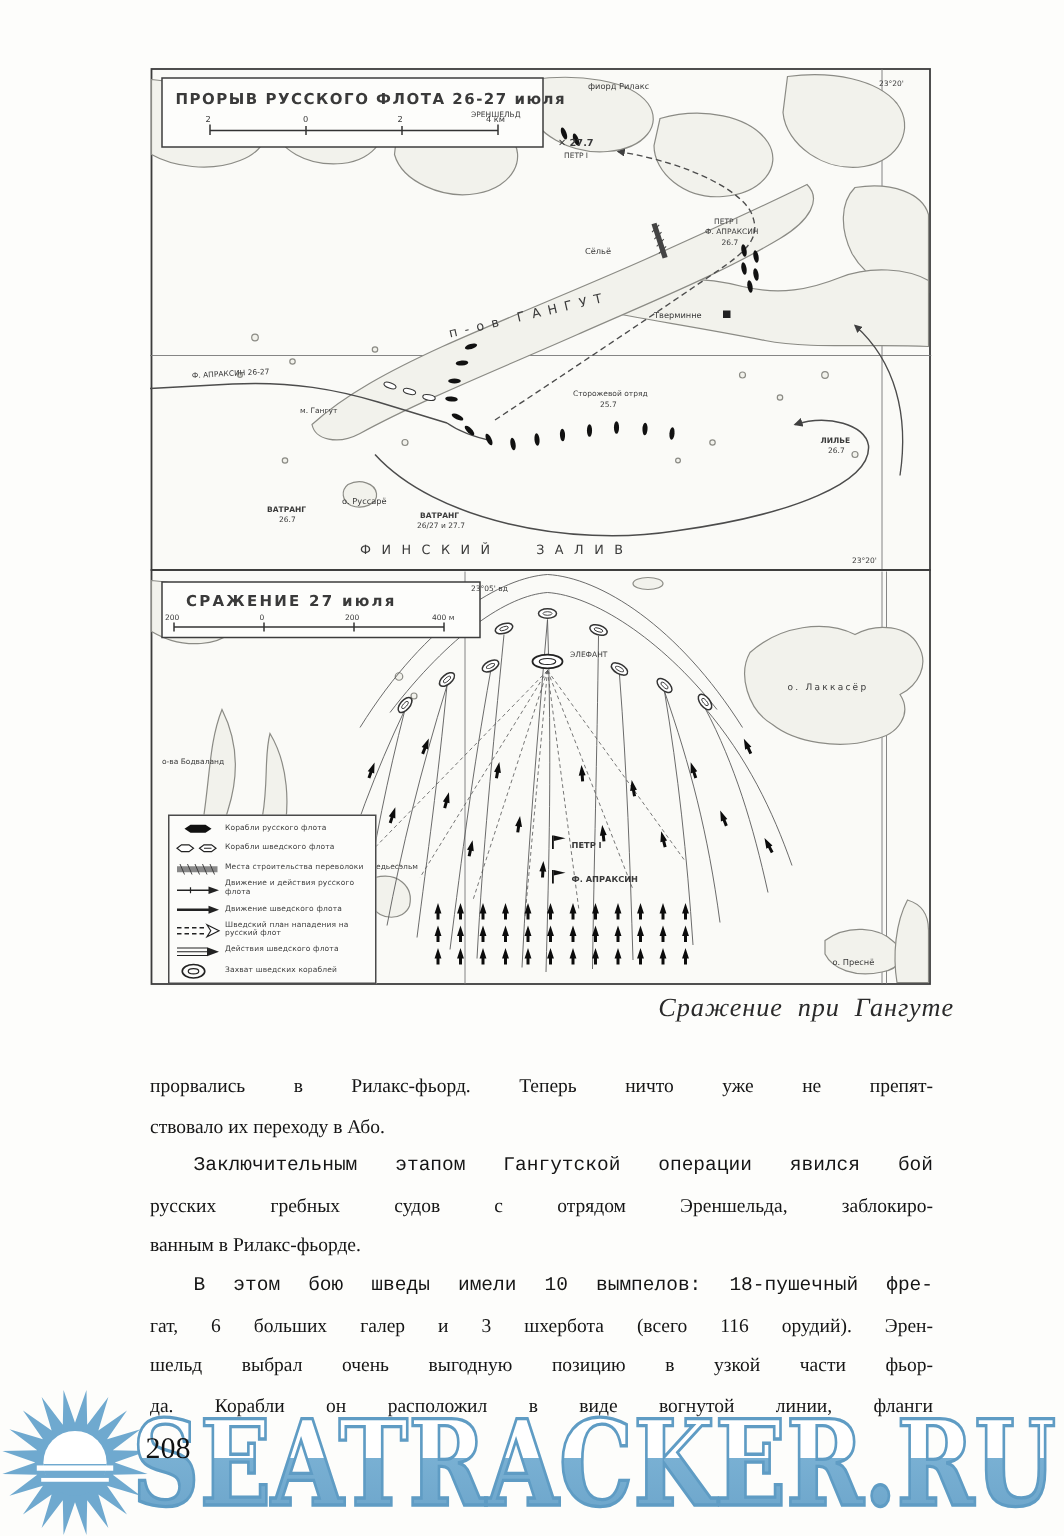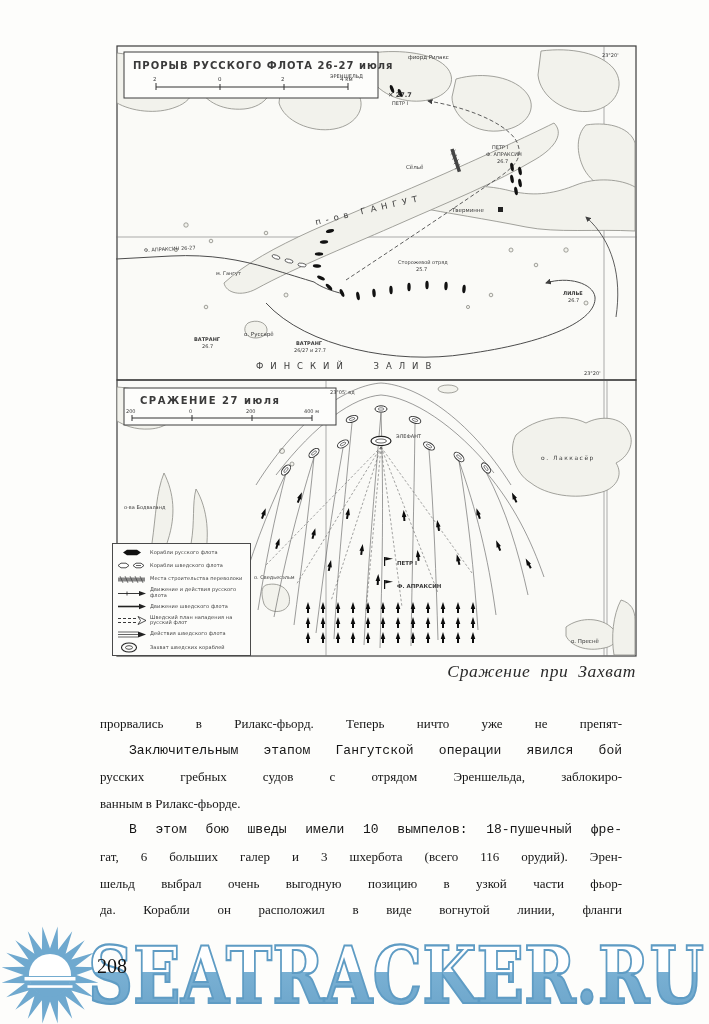--- a/index.html
+++ b/index.html
@@ -1,21 +1,21 @@
 <!DOCTYPE html>
 <html><head>
 <meta charset="utf-8">
 <style>
   html,body{margin:0;padding:0;}
   body{
     width:709px;height:1024px;position:relative;overflow:hidden;
     background:#fdfdfb;font-family:"Liberation Serif",serif;color:#1c1c1c;
   }
   
-  #map-wrap{position:absolute;left:116px;top:45px;width:521px;height:613px;z-index:1;}
+  #map-wrap{position:absolute;left:100px;top:45px;width:521px;height:613px;z-index:1;}
   #map-wrap svg{display:block;}
   .map-label{font-family:"DejaVu Sans",sans-serif;fill:#3a3a3a;}
   
   #legend{
     position:absolute;left:112px;top:543px;width:139px;height:113px;z-index:2;
     border:1px solid #4a4a4a;background:#fcfcfa;box-sizing:border-box;
     padding:3px 3px 2px 4px;display:flex;flex-direction:column;justify-content:space-between;
   }
   .legend-row{display:flex;align-items:center;gap:3px;}
   .legend-sym{flex:0 0 30px;height:11px;}
@@ -409,24 +409,25 @@
   </div>
   <div class="legend-row">
     <svg class="legend-sym" viewBox="0 0 30 11">
       <ellipse cx="12" cy="5.5" rx="7.5" ry="4.5" fill="none" stroke="#222" stroke-width="1.1"></ellipse>
       <ellipse cx="12" cy="5.5" rx="3.5" ry="1.8" fill="none" stroke="#222" stroke-width=".8"></ellipse>
     </svg>
     <div class="legend-label">Захват шведских кораблей</div>
   </div>
 </div>
 
-<div id="caption">Сражение при Захват</div>
+<div id="caption">Сражение при Гангуте</div>
 
 <div id="body-text">
   <div class="bline fill">прорвались в Рилакс-фьорд. Теперь ничто уже не препят-</div>
+  <div class="bline">ствовало их переходу в Або.</div>
   <div class="bline fill indent">Заключительным этапом Гангутской операции явился бой</div>
   <div class="bline fill">русских гребных судов с отрядом Эреншельда, заблокиро-</div>
   <div class="bline">ванным в Рилакс-фьорде.</div>
   <div class="bline fill indent">В этом бою шведы имели 10 вымпелов: 18-пушечный фре-</div>
   <div class="bline fill">гат, 6 больших галер и 3 шхербота (всего 116 орудий). Эрен-</div>
   <div class="bline fill">шельд выбрал очень выгодную позицию в узкой части фьор-</div>
   <div class="bline fill">да. Корабли он расположил в виде вогнутой линии, фланги</div>
 </div>
 
 <div id="page-number">208</div>

